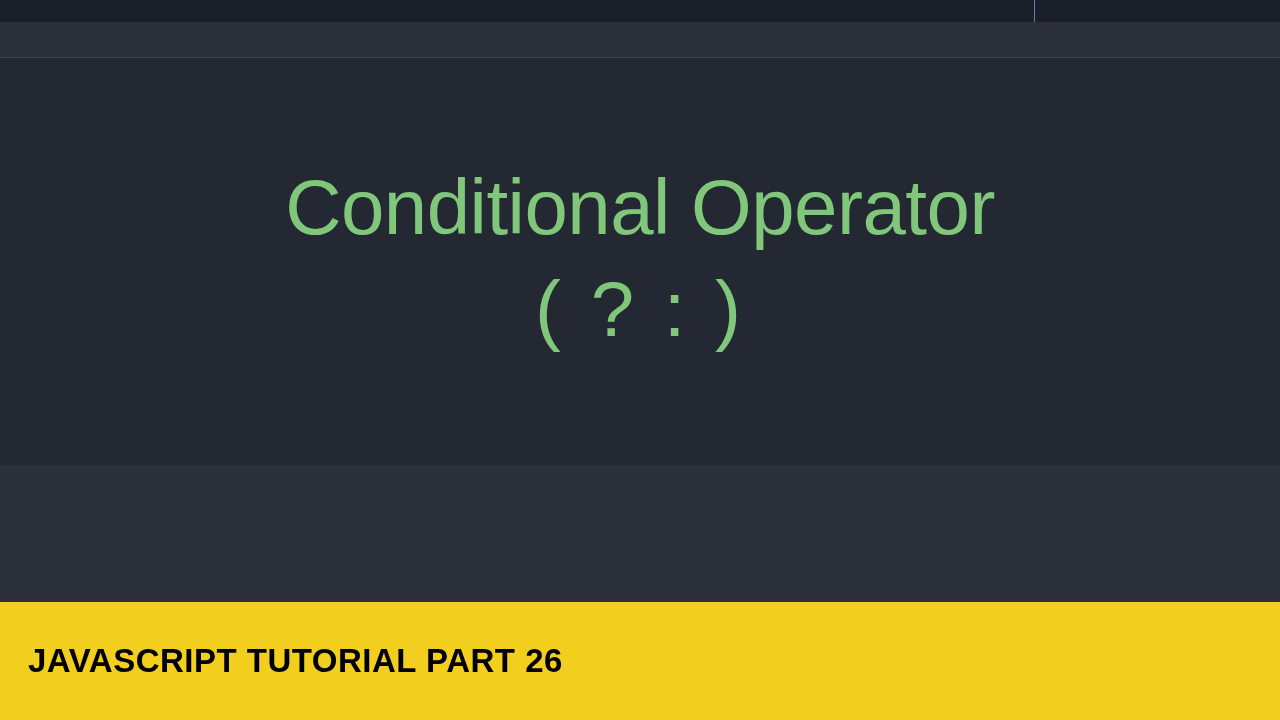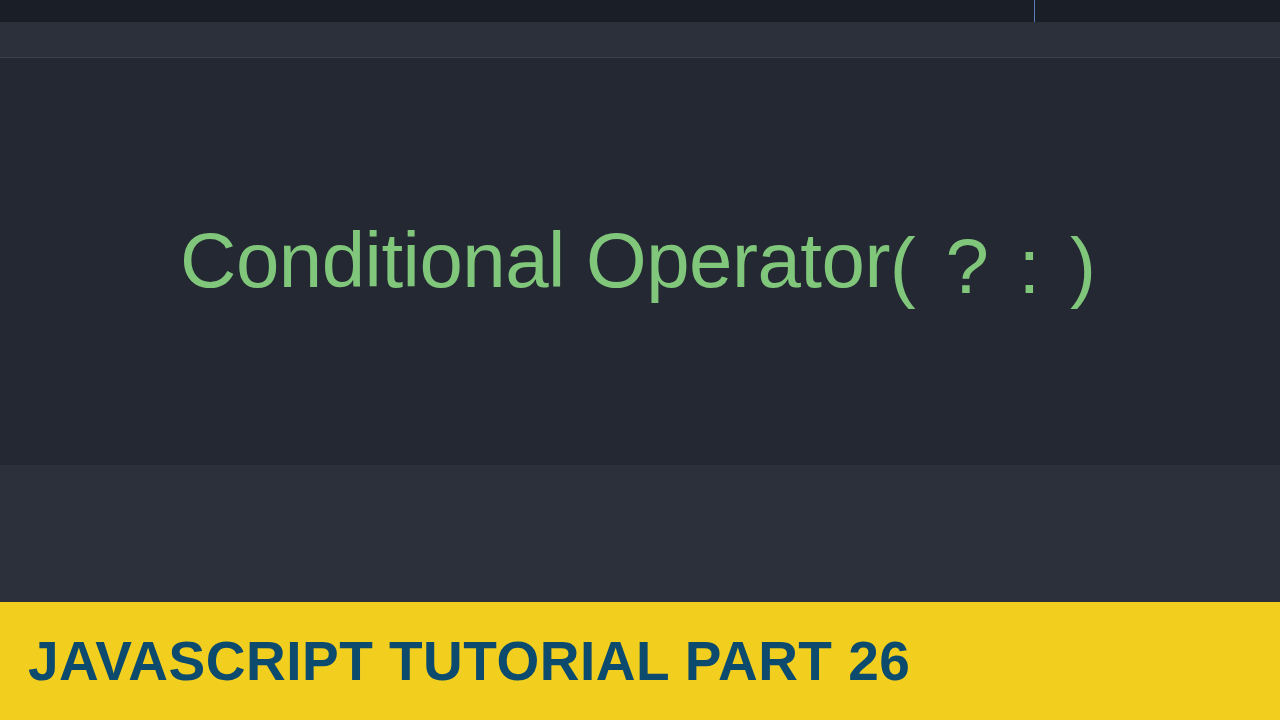--- a/index.html
+++ b/index.html
@@ -29,21 +29,21 @@
       width: 1px;
       height: 22px;
       background: #5a7fb8;
     }
     .content-panel {
       width: 100%;
       height: 408px;
       background: #232832;
       margin-top: 35px;
       display: flex;
-      flex-direction: row;
+      flex-direction: column;
       align-items: center;
       justify-content: center;
       position: relative;
     }
     .content-panel::before {
       content: '';
       position: absolute;
       top: 0;
       left: 0;
       right: 0;
@@ -70,22 +70,22 @@
       bottom: 0;
       left: 0;
       width: 100%;
       height: 118px;
       background: #f2ce1f;
       display: flex;
       align-items: center;
       padding-left: 28px;
     }
     .bottom-title {
-      color: #0c4a6e;
-      font-size: 55px;
+      color: #000000;
+      font-size: 33px;
       font-weight: 800;
       font-family: Arial, sans-serif;
       letter-spacing: 0.5px;
     }
   </style>
 </head>
 <body>
 
 <div class="top-bar"></div>
 

